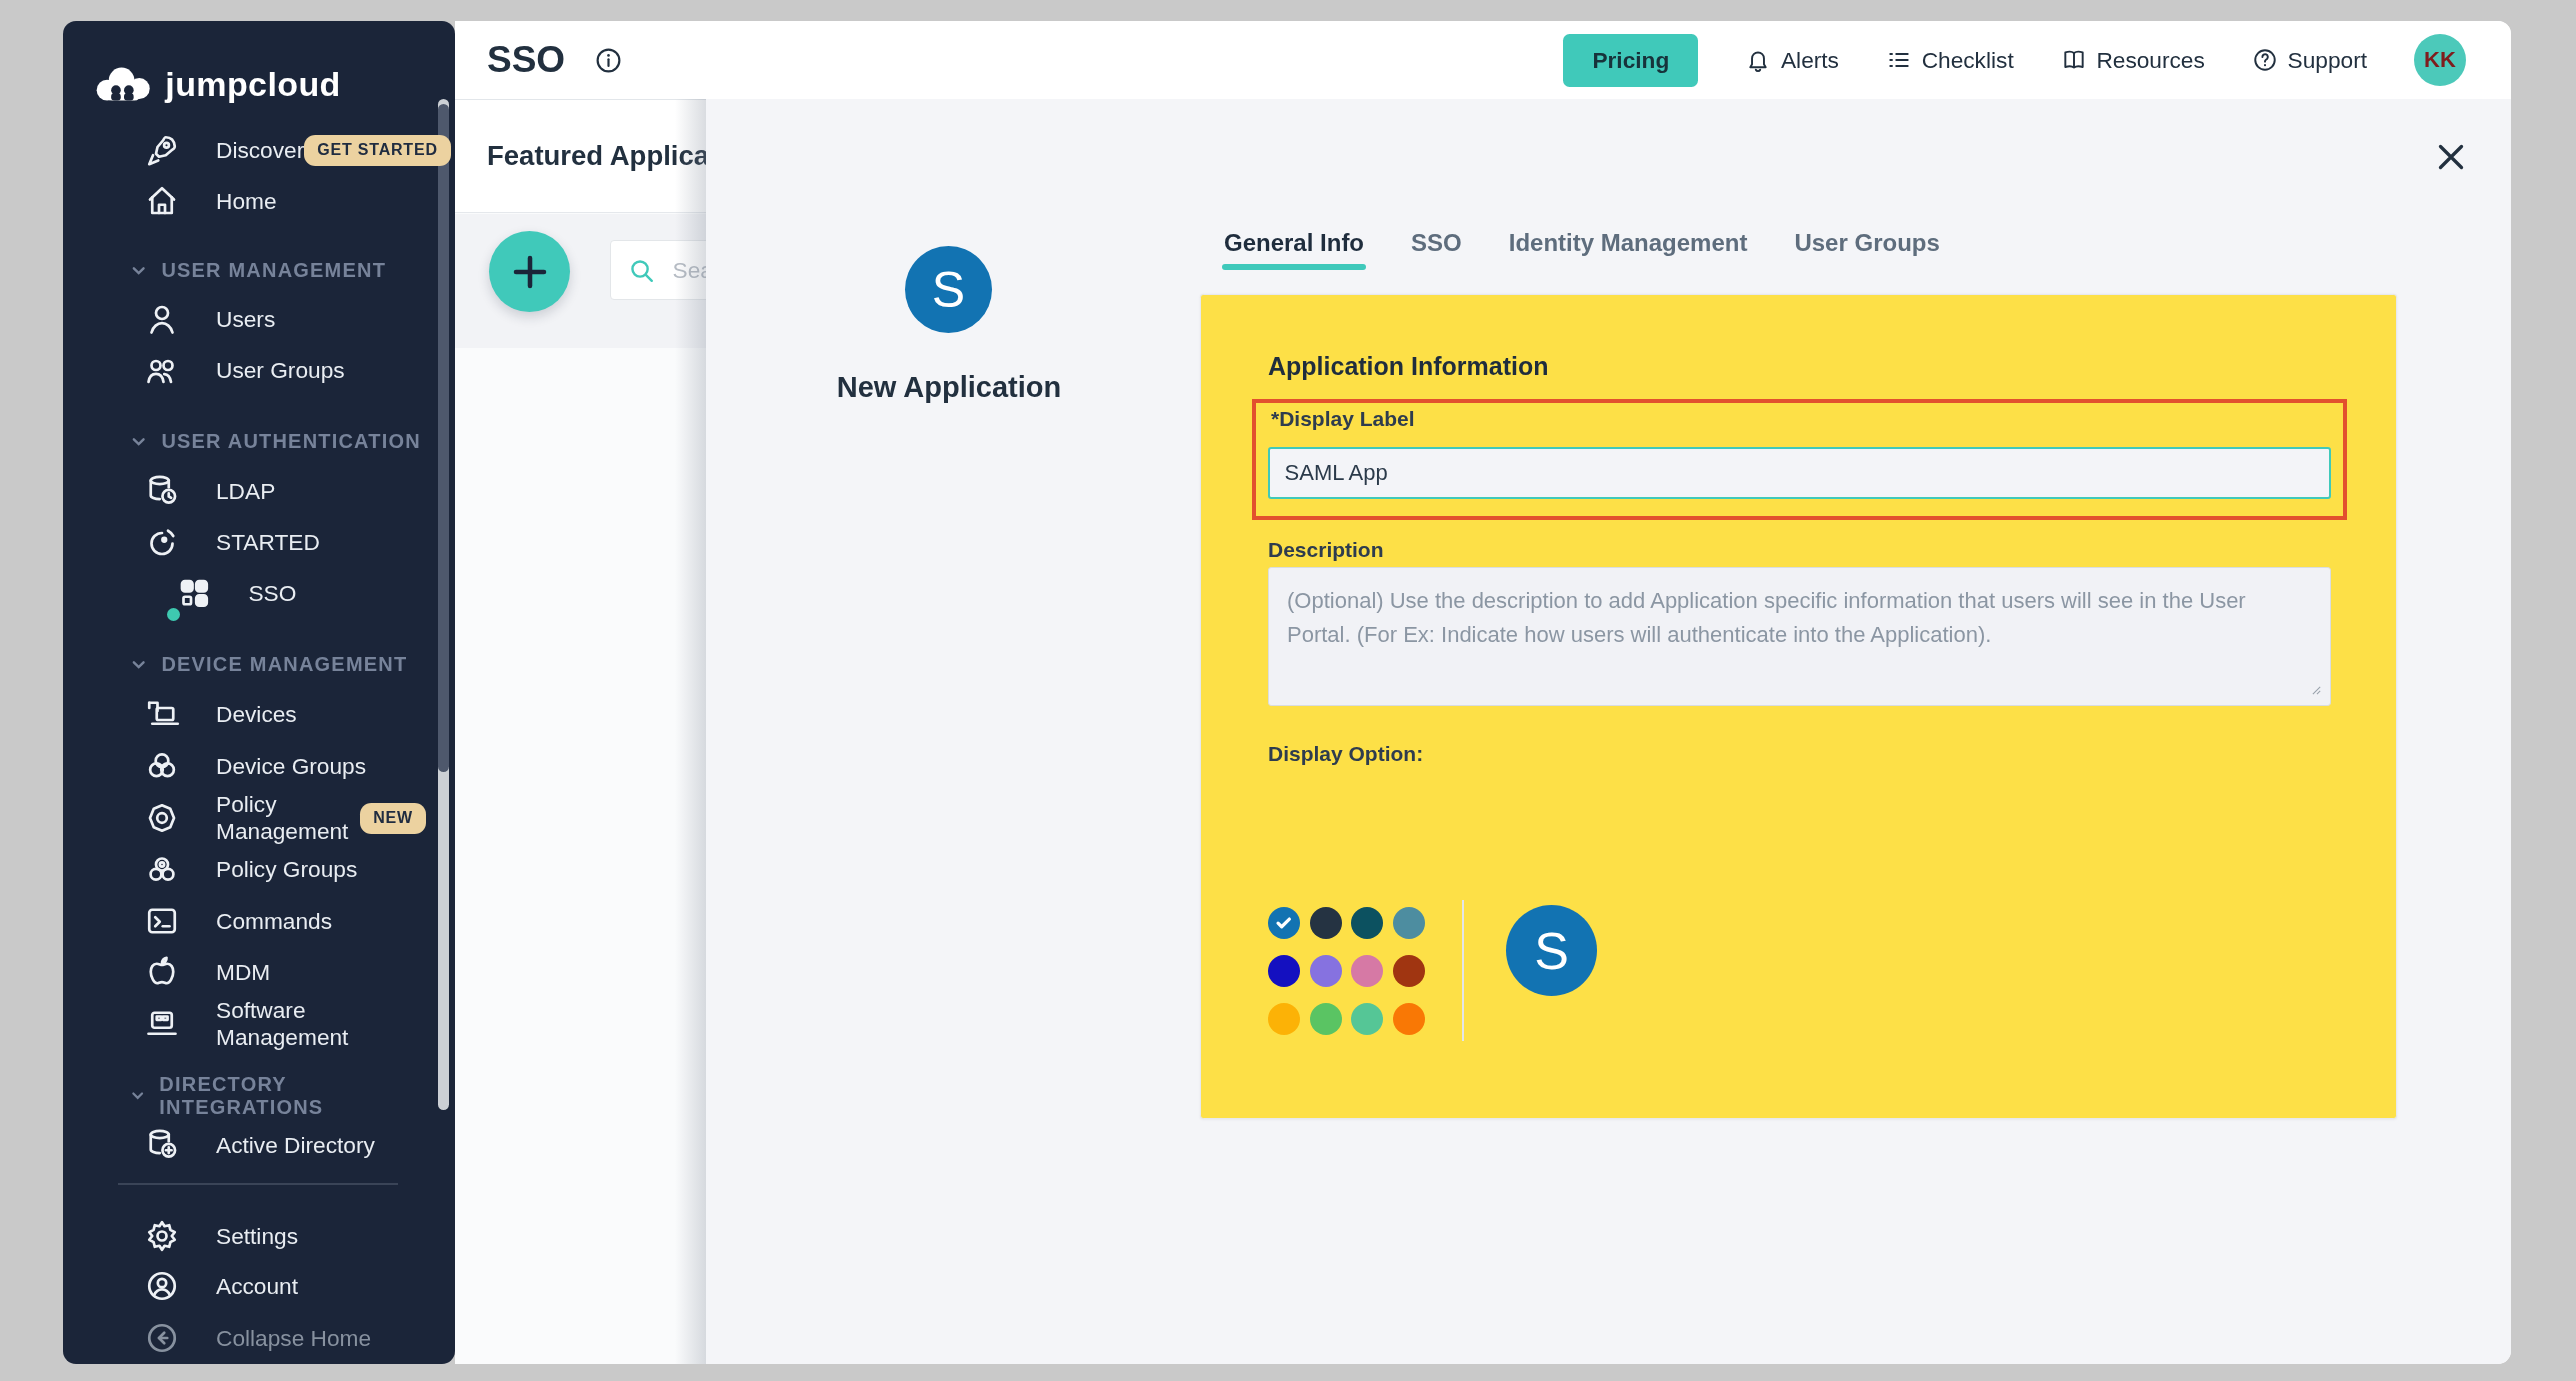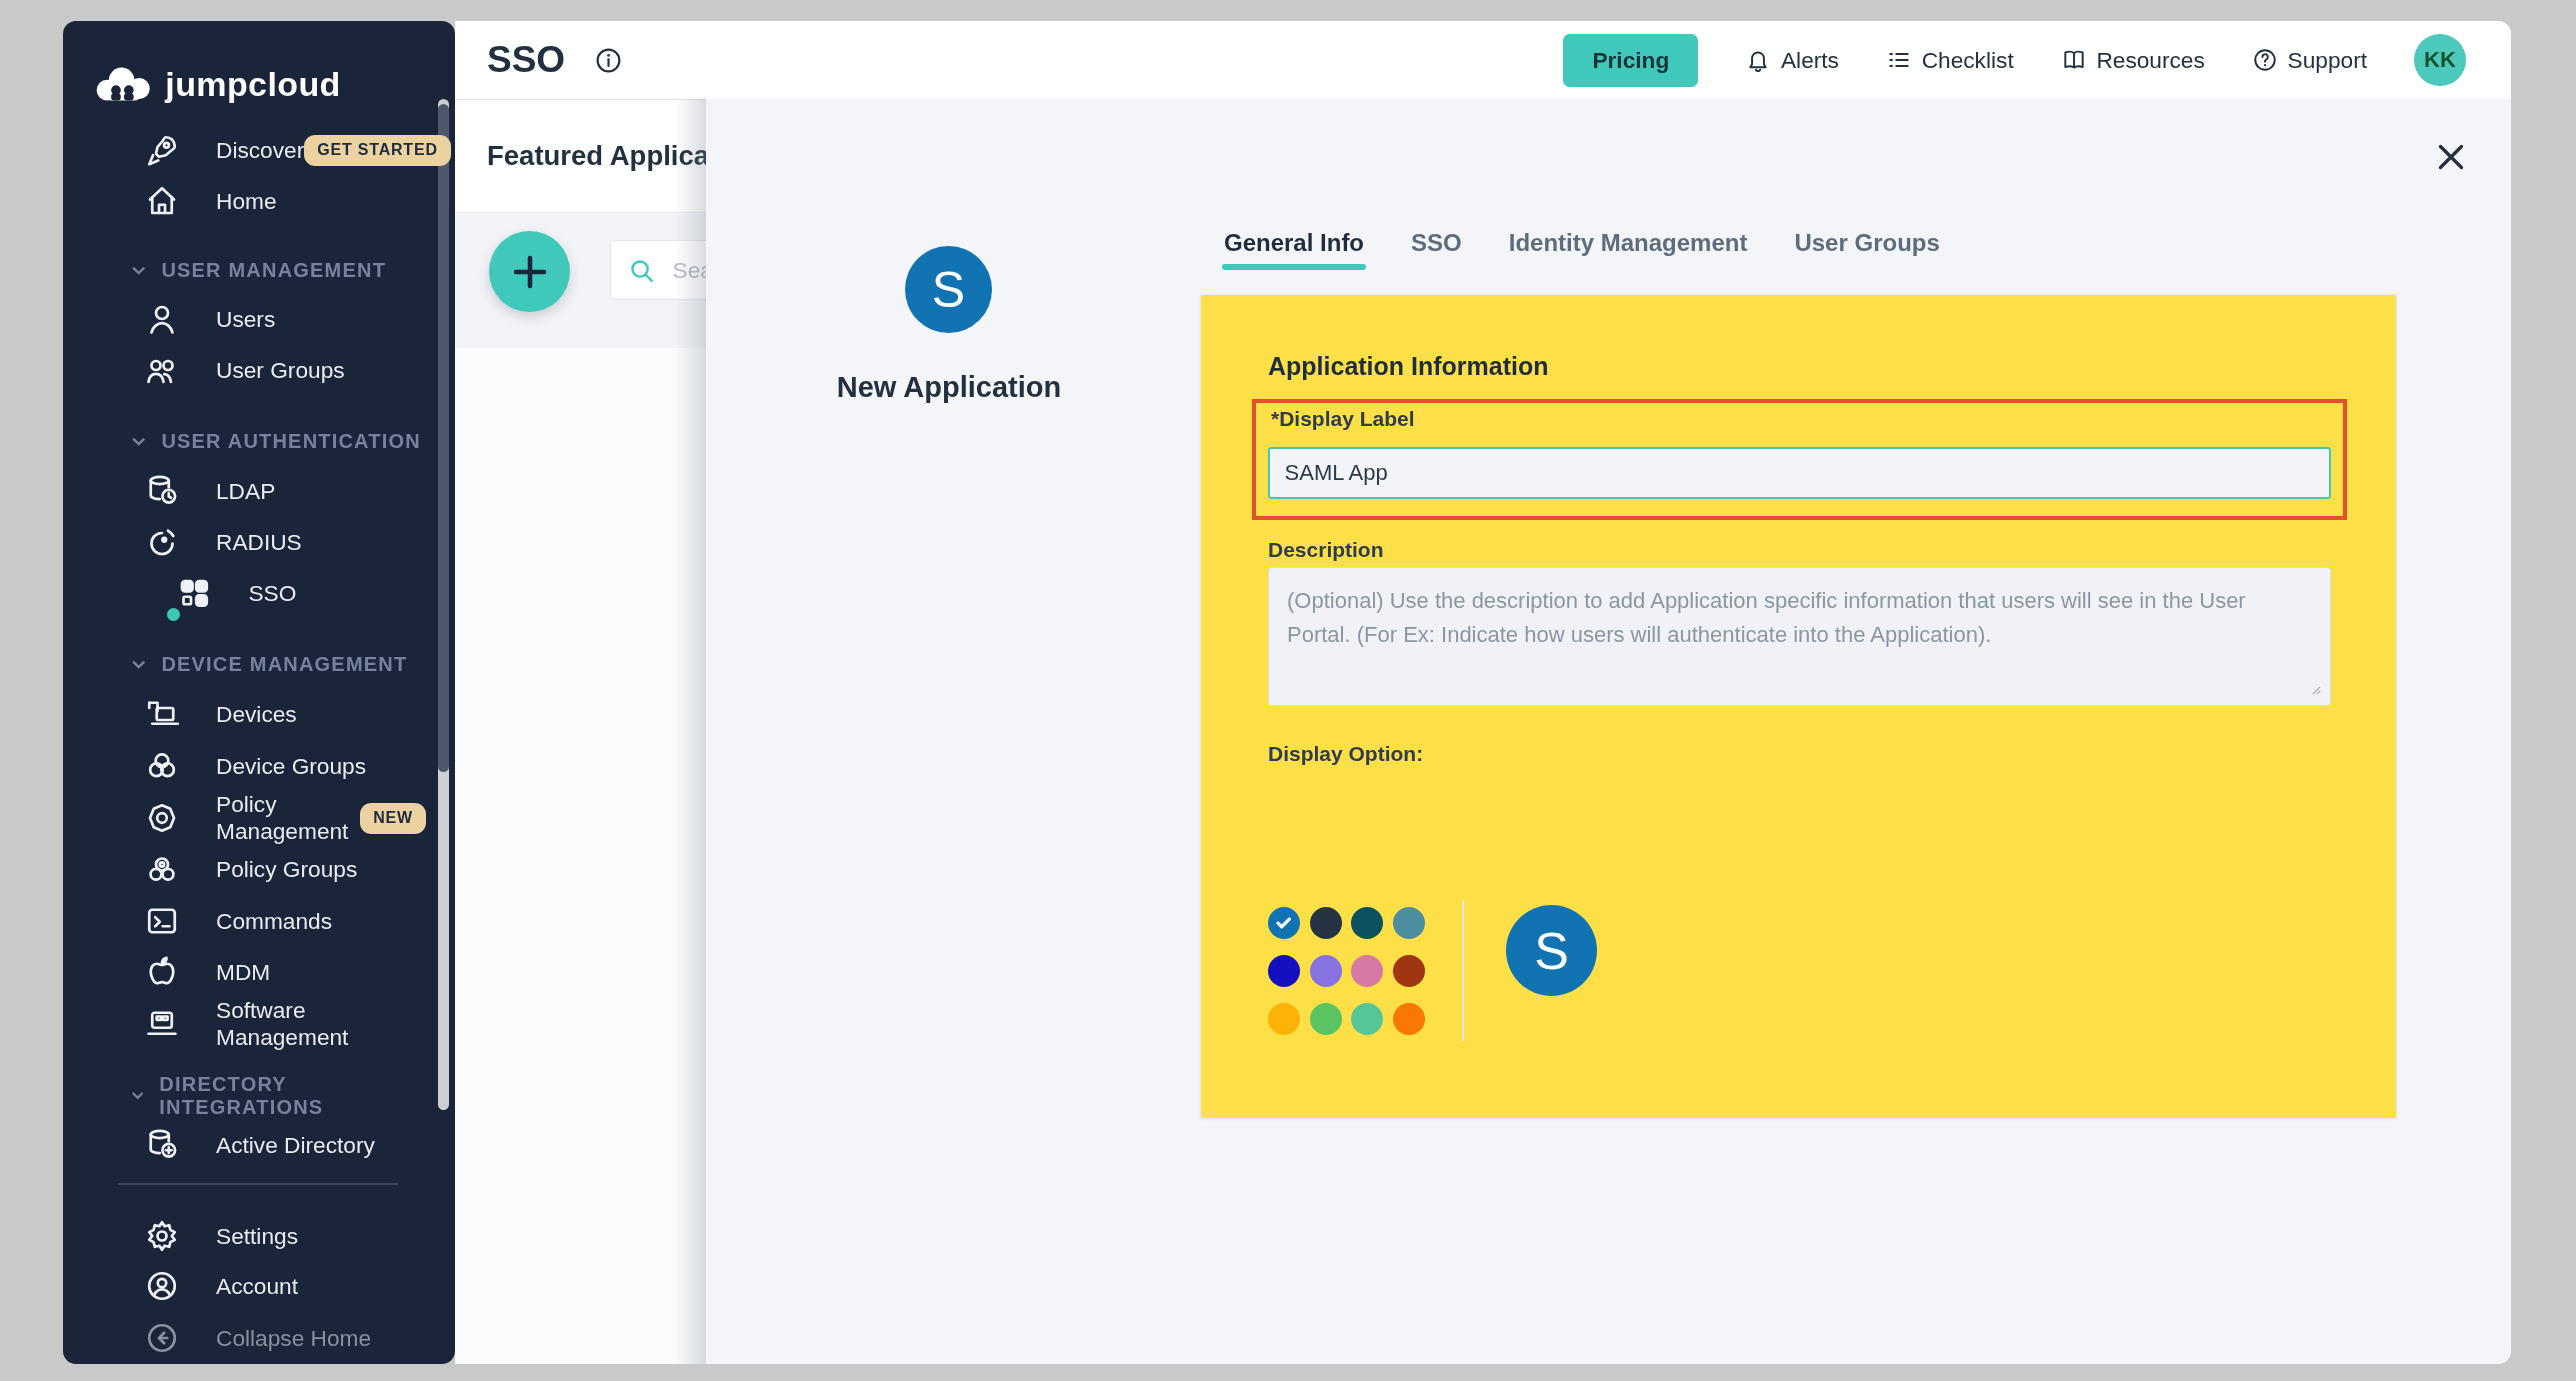--- a/index.html
+++ b/index.html
@@ -29,21 +29,21 @@
   
   .surface{position:absolute;left:455px;top:21px;width:2056px;height:1343px;background:#fafbfc;border-radius:0 13px 13px 0;overflow:hidden;}
   .topbar{position:absolute;left:0;top:0;right:0;height:78px;background:#fff;border-bottom:1.6px solid #e2e6ea;display:flex;align-items:center;}
   .page-title{font-size:37px;font-weight:bold;color:#22303f;margin-left:32px;}
   .info-btn{margin-left:29px;color:#22303f;cursor:pointer;}
   .info-btn svg{width:29px;height:29px;}
   .topbar-right{margin-left:auto;display:flex;align-items:center;gap:47px;padding-right:45px;}
   .pricing-btn{background:#40c9ba;color:#17333b;font-size:22.7px;font-weight:600;border:none;border-radius:6.5px;padding:13px 29px;cursor:pointer;font-family:inherit;}
   .tb-item{display:flex;align-items:center;gap:9.7px;color:#22303f;font-size:22.7px;cursor:pointer;}
   .tb-item svg{width:26px;height:26px;}
-  .avatar{width:52px;height:52px;border-radius:50%;background:#4cc9ba;color:#14532d;font-size:22px;font-weight:bold;display:flex;align-items:center;justify-content:center;cursor:pointer;}
+  .avatar{width:52px;height:52px;border-radius:50%;background:#4cc9ba;color:#7f1d1d;font-size:22px;font-weight:bold;display:flex;align-items:center;justify-content:center;cursor:pointer;}
   .featured-band{position:absolute;left:0;top:79px;right:0;height:112px;background:#fff;border-bottom:1.6px solid #e5e8ec;display:flex;align-items:center;}
   .featured-title{font-size:27.5px;font-weight:bold;color:#22303f;margin-left:32px;white-space:nowrap;}
   .toolbar-strip{position:absolute;left:0;top:193px;right:0;height:134px;background:#f2f3f6;}
   .fab{position:absolute;left:34px;top:210px;width:81px;height:81px;border-radius:50%;background:#40c9ba;border:none;color:#1b2539;cursor:pointer;display:flex;align-items:center;justify-content:center;box-shadow:0 4.9px 11.3px rgba(30,40,60,.18);}
   .fab svg{width:42px;height:42px;}
   .search-box{position:absolute;left:155px;top:219px;width:437px;height:58px;background:#fff;border:1.6px solid #e3e6e9;border-radius:4px;display:flex;align-items:center;padding:0 16px;gap:14.6px;}
   .search-box svg{width:29px;height:29px;color:#40c9ba;flex:none;}
   .search-box input{border:none;outline:none;font-size:22.7px;color:#444;font-family:inherit;width:100%;background:transparent;}
   .search-box input::placeholder{color:#b6bcc4;}
 
@@ -169,21 +169,21 @@
       <span class="nlabel">LDAP</span>
     </div>
     <div class="nav-item" style="top:496px">
       <span class="nicon">
         <svg viewBox="0 0 24 24" fill="none" stroke="currentColor" stroke-width="1.8" stroke-linecap="round">
             <path d="M19 13a7 7 0 11-7-7"></path>
             <circle cx="13.5" cy="10.5" r="1.2" fill="currentColor"></circle>
             <path d="M16 4.5a9 9 0 013.5 3.5"></path>
           </svg>
       </span>
-      <span class="nlabel">RADIUS</span>
+      <span class="nlabel">STARTED</span>
     </div>
     <div class="nav-item" style="top:547px">
       <span class="active-pill"></span>
       <span class="active-dot"></span>
       <span class="nicon" style="margin-left:19.4px">
         <svg viewBox="0 0 24 24" fill="none" stroke="currentColor" stroke-width="1.8">
             <rect x="4" y="4" width="7" height="7" rx="2" fill="currentColor"></rect>
             <rect x="13.5" y="4" width="7" height="7" rx="2" fill="currentColor"></rect>
             <rect x="13.5" y="13.5" width="7" height="7" rx="2" fill="currentColor"></rect>
             <rect x="5" y="14.5" width="5" height="5" rx="1"></rect>

